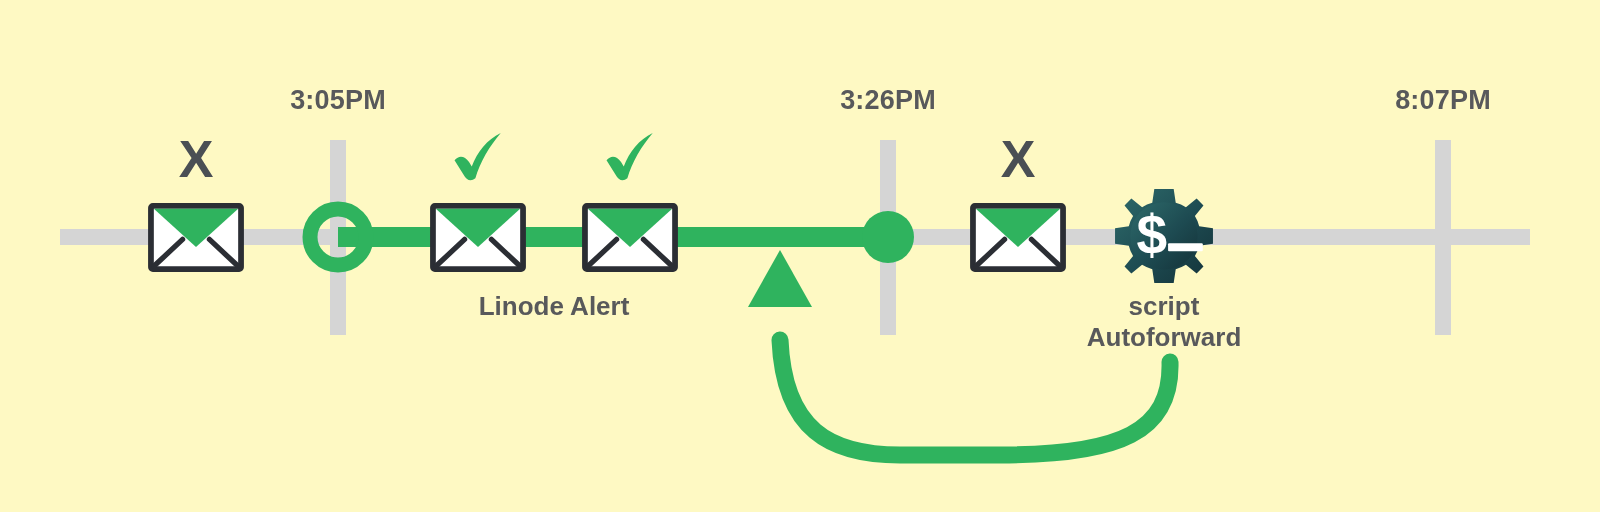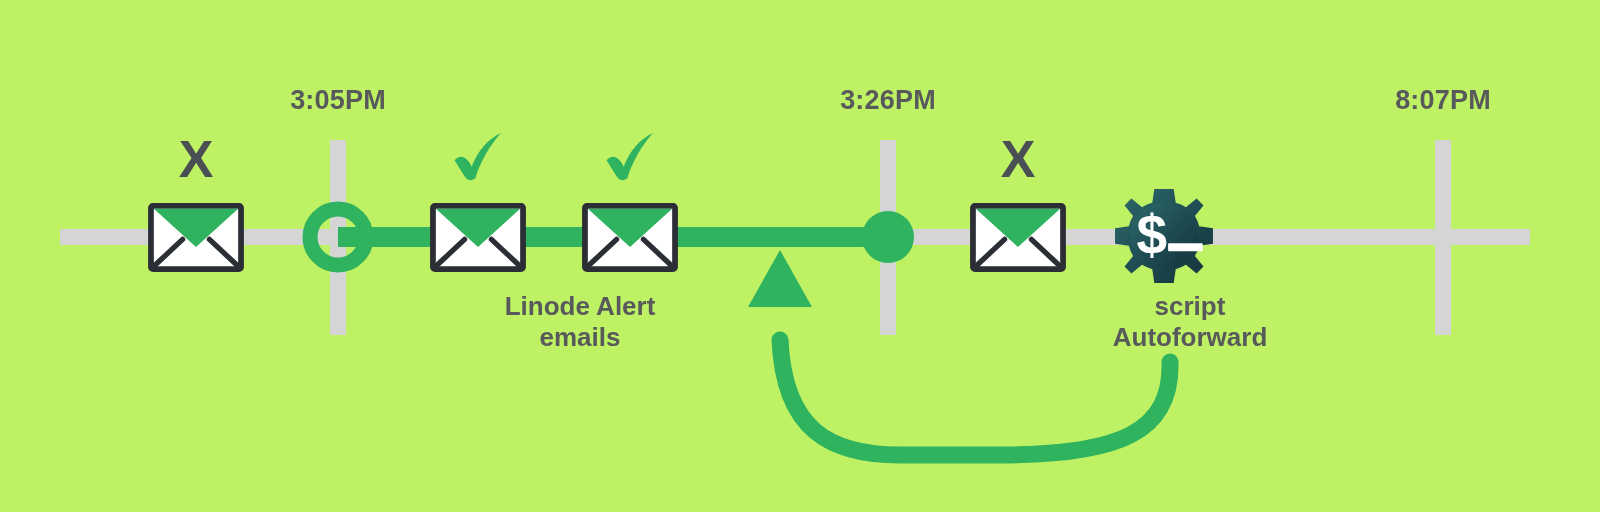--- a/index.html
+++ b/index.html
@@ -7,21 +7,21 @@
     padding: 0;
     background: #ffffff;
   }
   body {
     font-family: "Liberation Sans", sans-serif;
   }
   #stage {
     position: relative;
     width: 1600px;
     height: 512px;
-    background: #bef264;
+    background: #fef9c3;
     overflow: hidden;
   }
   .layer {
     position: absolute;
     left: 0;
     top: 0;
     width: 1600px;
     height: 512px;
   }
   .tick-label {
@@ -36,21 +36,20 @@
   }
   .caption {
     position: absolute;
     font-size: 26px;
     font-weight: bold;
     color: #58595b;
     line-height: 1.18;
     white-space: nowrap;
     transform: translateX(-50%);
     text-align: center;
-    margin-left: 26px;
   }
   .glyph-x {
     position: absolute;
     font-size: 52px;
     font-weight: bold;
     color: #4a4f54;
     transform: translateX(-50%);
     line-height: 1;
     white-space: nowrap;
     font-family: "Liberation Sans", sans-serif;
@@ -173,21 +172,20 @@
     <div class="tick-label" style="left:338px; top:85px;">3:05PM</div>
     <div class="tick-label" style="left:888px; top:85px;">3:26PM</div>
     <div class="tick-label" style="left:1443px; top:85px;">8:07PM</div>
 
 
     <div class="glyph-x" style="left:196px; top:133px;">X</div>
     <div class="glyph-x" style="left:1018px; top:133px;">X</div>
 
     <div class="caption" style="left:554px; top:291px;">
       <div>Linode Alert</div>
-      <div>emails</div>
     </div>
 
     <div class="caption" style="left:1164px; top:291px;">
       <div>script</div>
       <div>Autoforward</div>
     </div>
 
   </div>
 </div>
 

